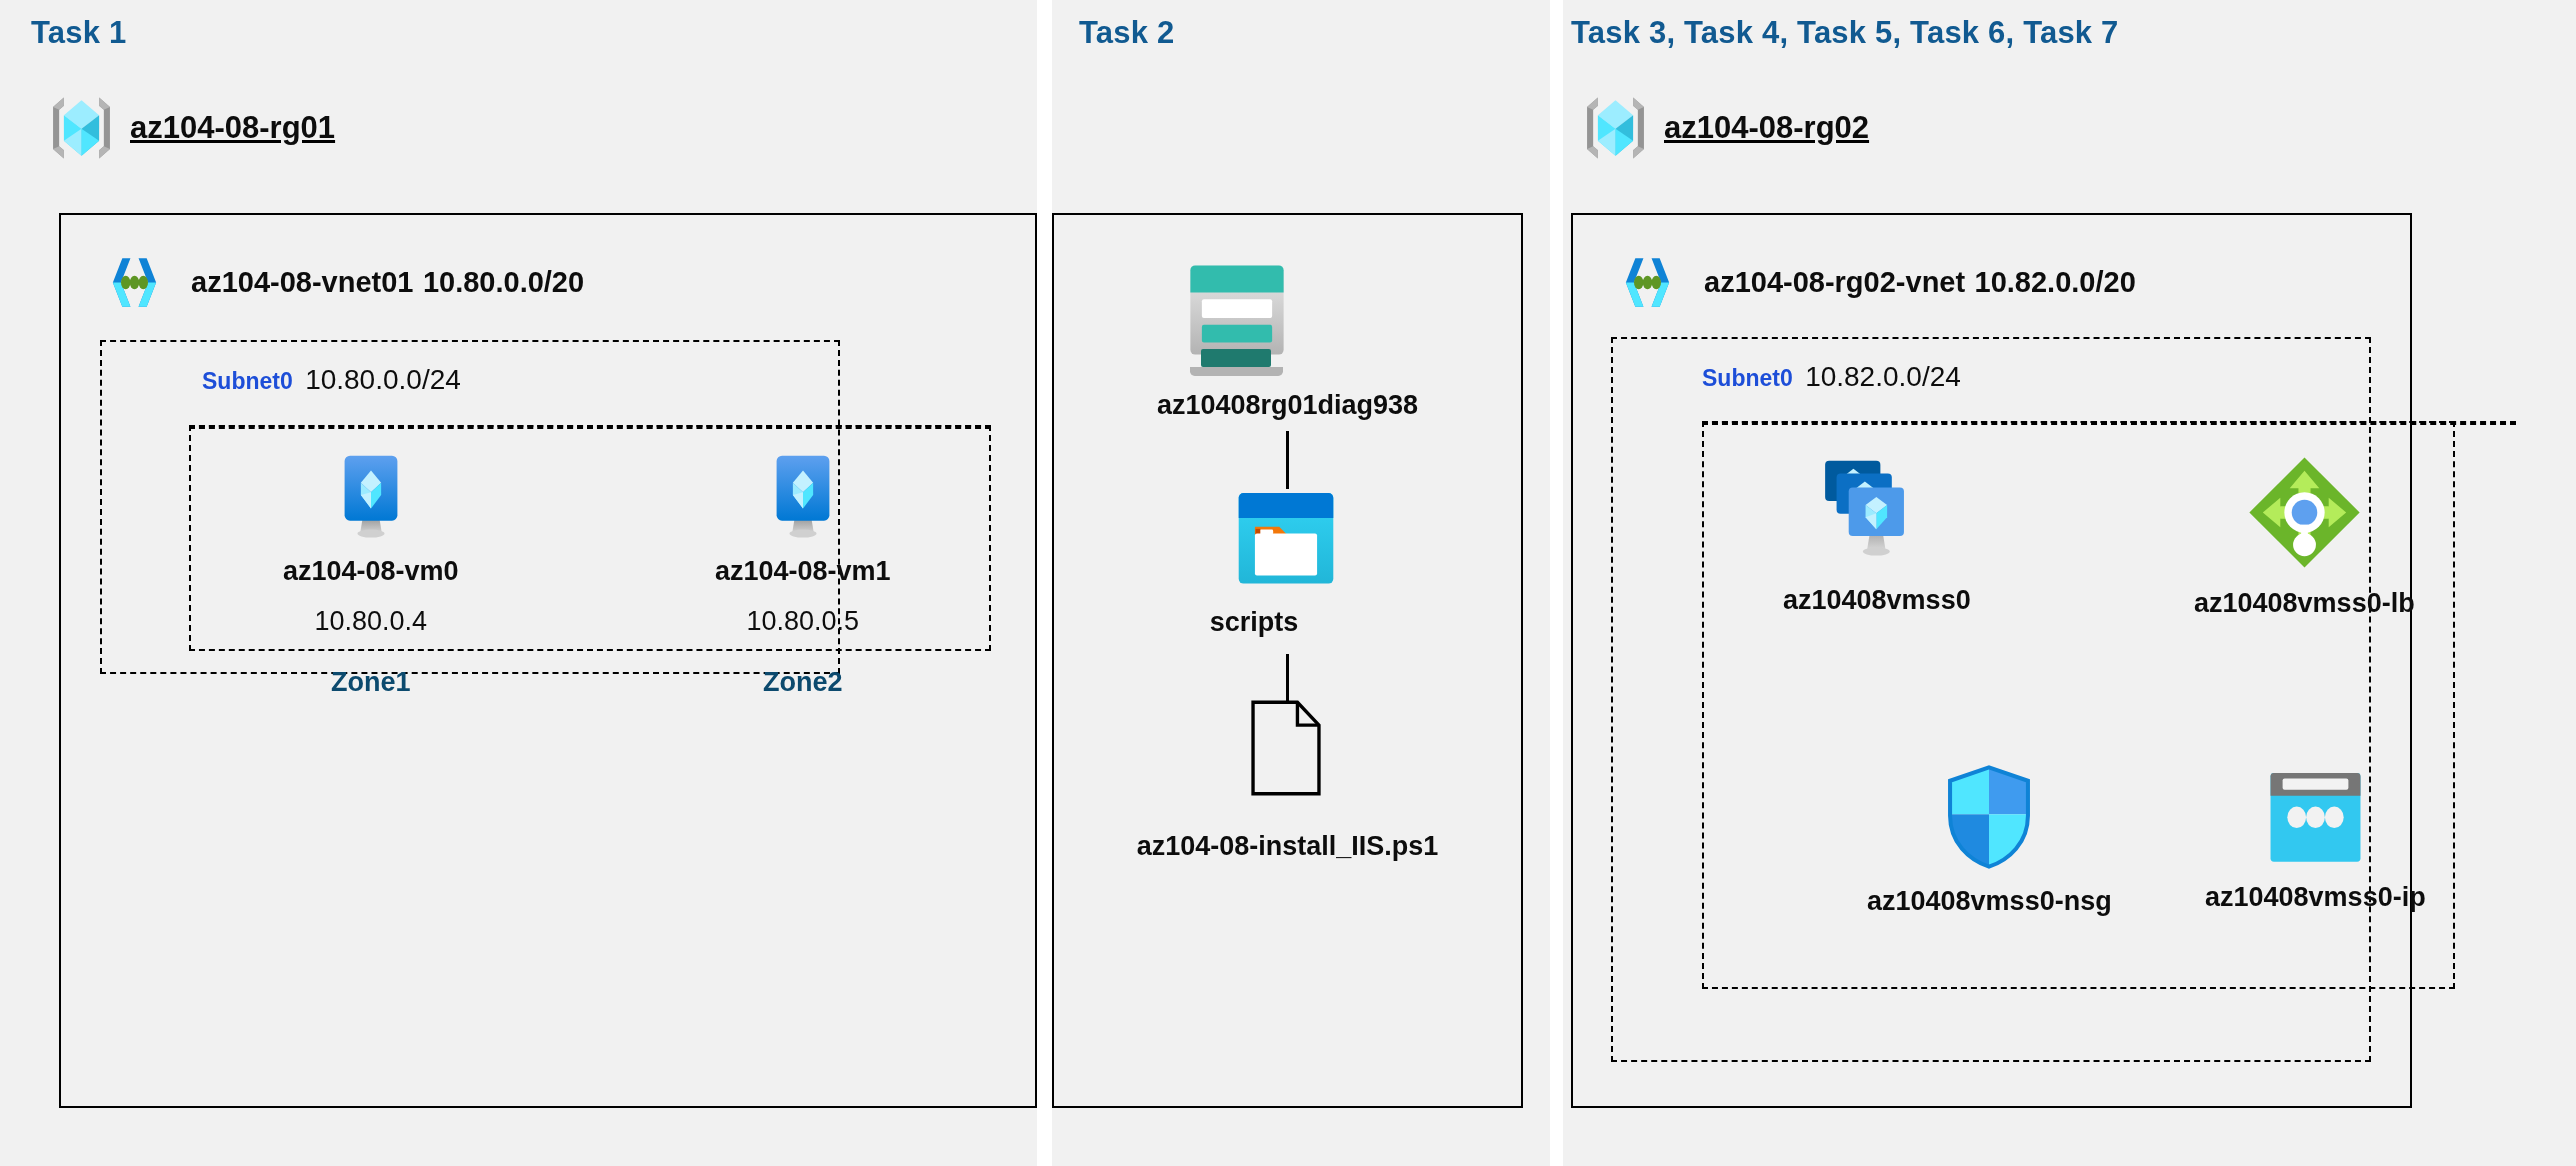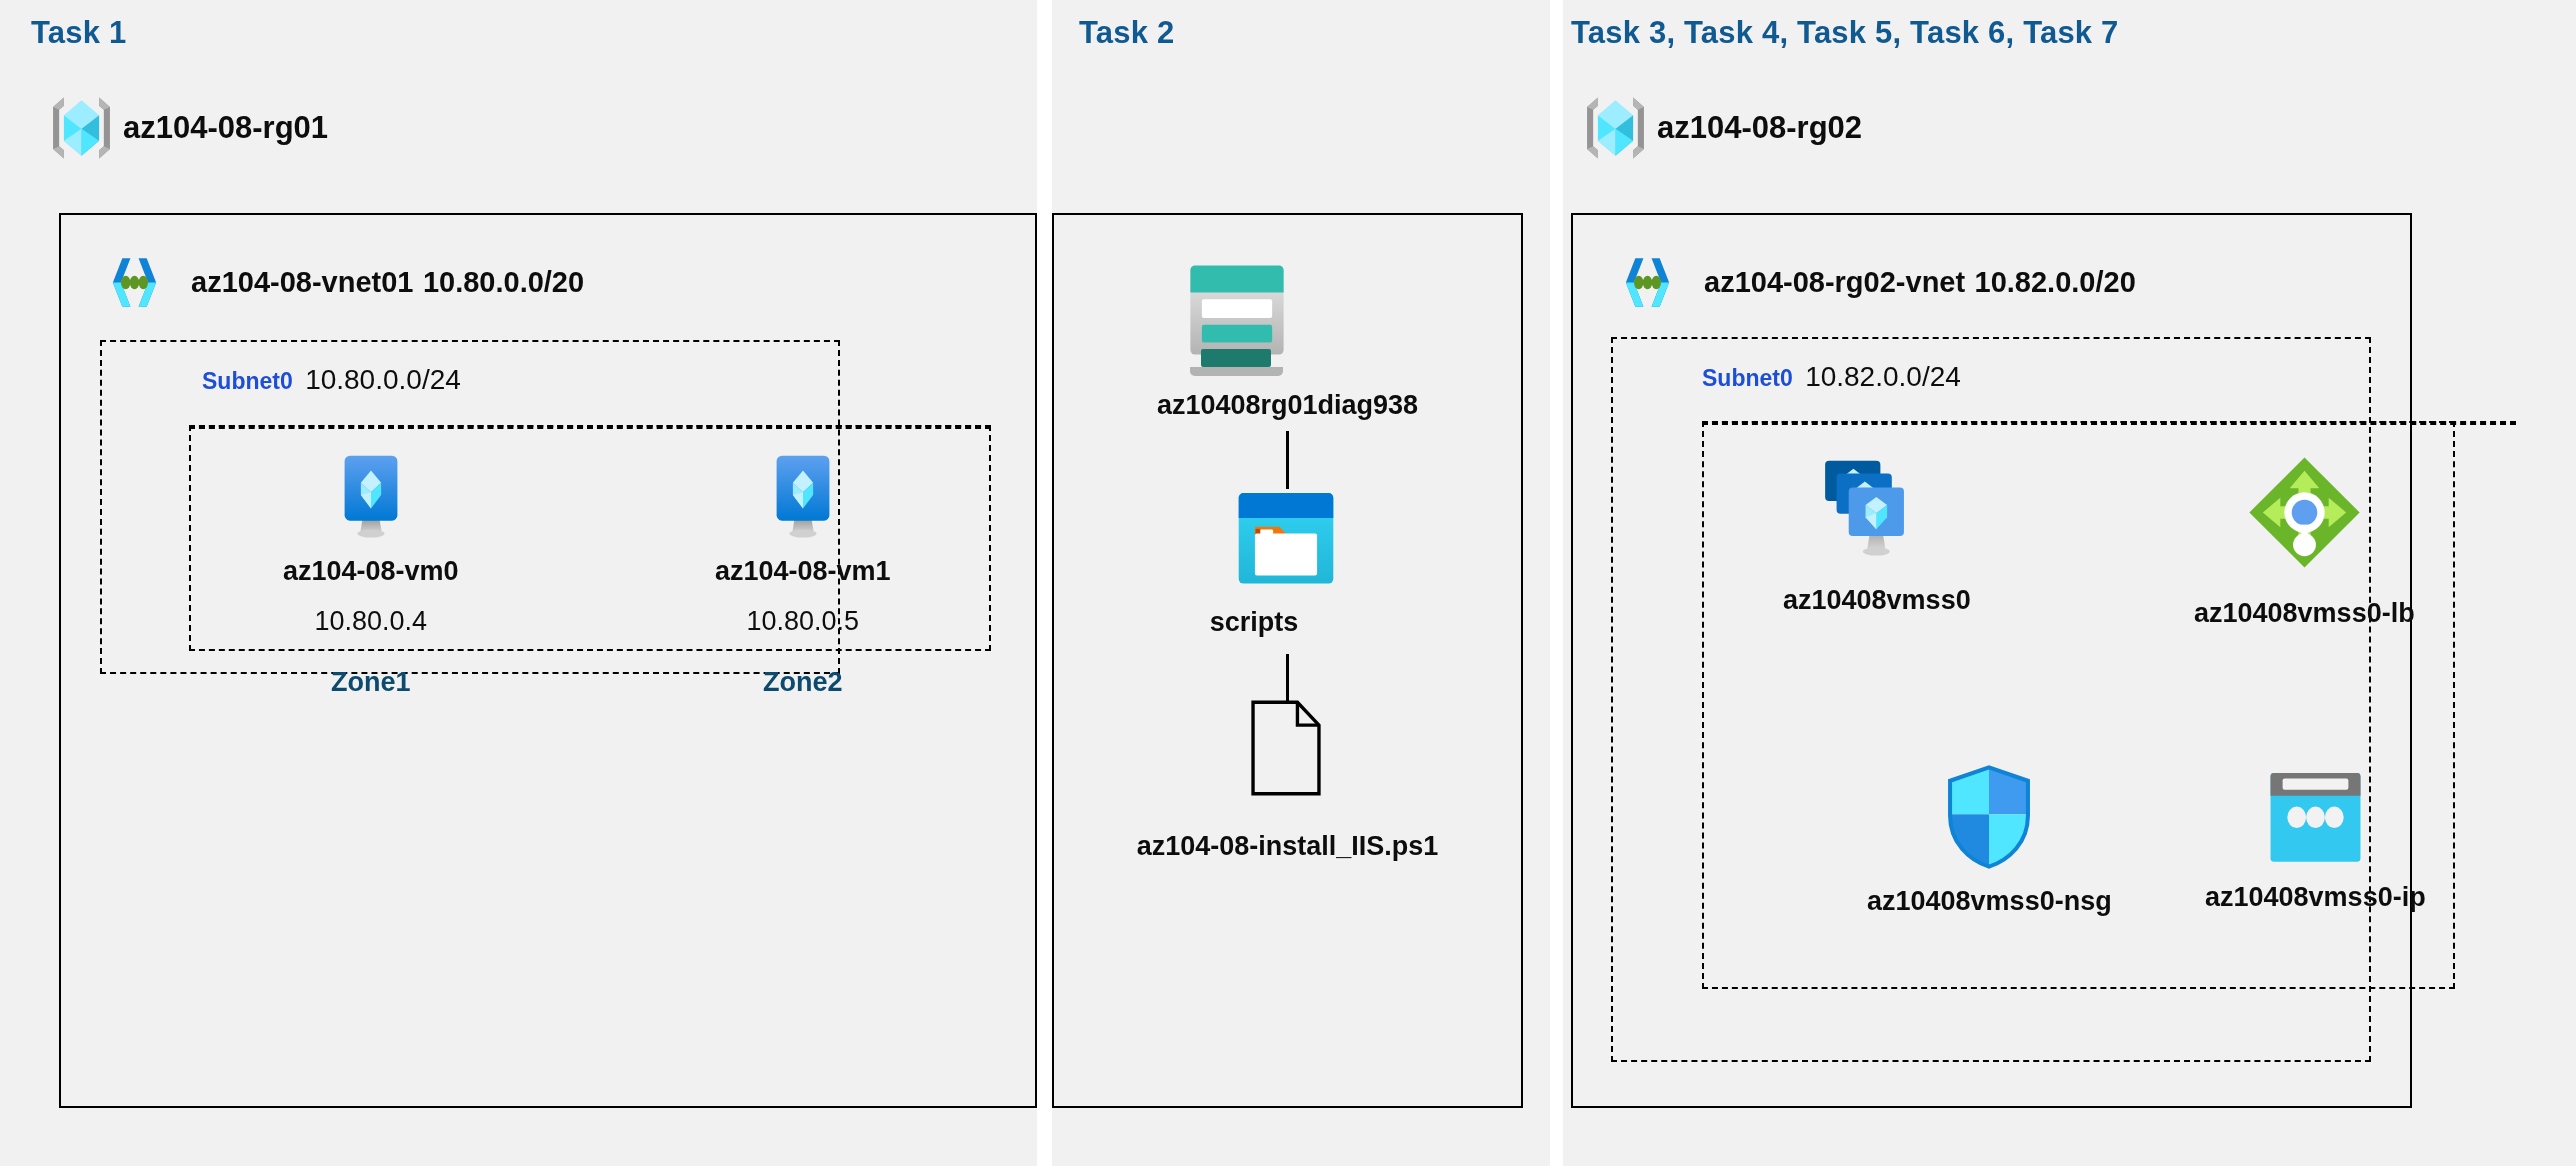--- a/index.html
+++ b/index.html
@@ -6,21 +6,21 @@
   body{
     width:2576px;height:1166px;position:relative;overflow:hidden;
     font-family:"Liberation Sans", sans-serif;
     -webkit-font-smoothing:antialiased;
   }
   .panel{position:absolute;background:#f1f1f1;}
   .task-title{
     position:absolute;color:#115a91;font-weight:bold;font-size:31px;
     letter-spacing:0.2px;white-space:nowrap;
   }
-  .rg-row{position:absolute;display:flex;align-items:center;gap:9px;}
+  .rg-row{position:absolute;display:flex;align-items:center;gap:16px;text-decoration:underline;}
   .rg-label{font-size:31px;font-weight:bold;color:#0d0d0d;white-space:nowrap;}
 
   .solidbox{position:absolute;border:2.7px solid #000000;background:#f1f1f1;box-sizing:border-box;}
   .dashbox{position:absolute;border:2.7px dashed #000000;box-sizing:border-box;}
 
   .vnet-row{position:absolute;display:flex;align-items:center;gap:20px;}
   .vnet-name{font-size:29px;font-weight:bold;color:#0d0d0d;white-space:nowrap;}
   .vnet-cidr{font-size:29px;font-weight:bold;color:#0d0d0d;white-space:nowrap;margin-left:9.4px;}
 
   .subnet-row{position:absolute;white-space:nowrap;}
@@ -284,21 +284,21 @@
       <rect x="53" y="48" width="82" height="72" rx="6" fill="#4d9aea"></rect>
       <path d="M94 62 L110 74 L94 86 L78 74 Z" fill="#c3f1ff"></path>
       <path d="M78 74 L94 86 L94 110 L78 92 Z" fill="#9cebff"></path>
       <path d="M110 74 L94 86 L94 110 L110 92 Z" fill="#50e6ff"></path>
       <path d="M78 92 L94 86 L94 110 Z" fill="#c3f1ff"></path>
     </svg>
   </span>
   <span class="node-label">az10408vmss0</span>
 </div>
 
-<div class="node" style="left:2194px;top:452px;gap:10px;">
+<div class="node" style="left:2194px;top:452px;">
   <span style="line-height:0;">
     <svg width="121" height="121" viewBox="0 0 180 180">
       <path d="M90 8 L172 90 L90 172 L8 90 Z" fill="#6bb52a"></path>
       <path d="M90 28 L112 54 L99 54 L99 126 L81 126 L81 54 L68 54 Z" fill="#b4ec5a"></path>
       <path d="M28 90 L54 68 L54 81 L126 81 L126 99 L54 99 L54 112 Z" fill="#b4ec5a"></path>
       <path d="M152 90 L126 112 L126 99 L54 99 L54 81 L126 81 L126 68 Z" fill="#b4ec5a"></path>
       <circle cx="90" cy="90" r="30" fill="#ffffff"></circle>
       <circle cx="90" cy="90" r="19" fill="#5ea0ef"></circle>
       <rect x="85" y="108" width="10" height="24" fill="#ffffff"></rect>
       <circle cx="90" cy="138" r="17" fill="#ffffff"></circle>

